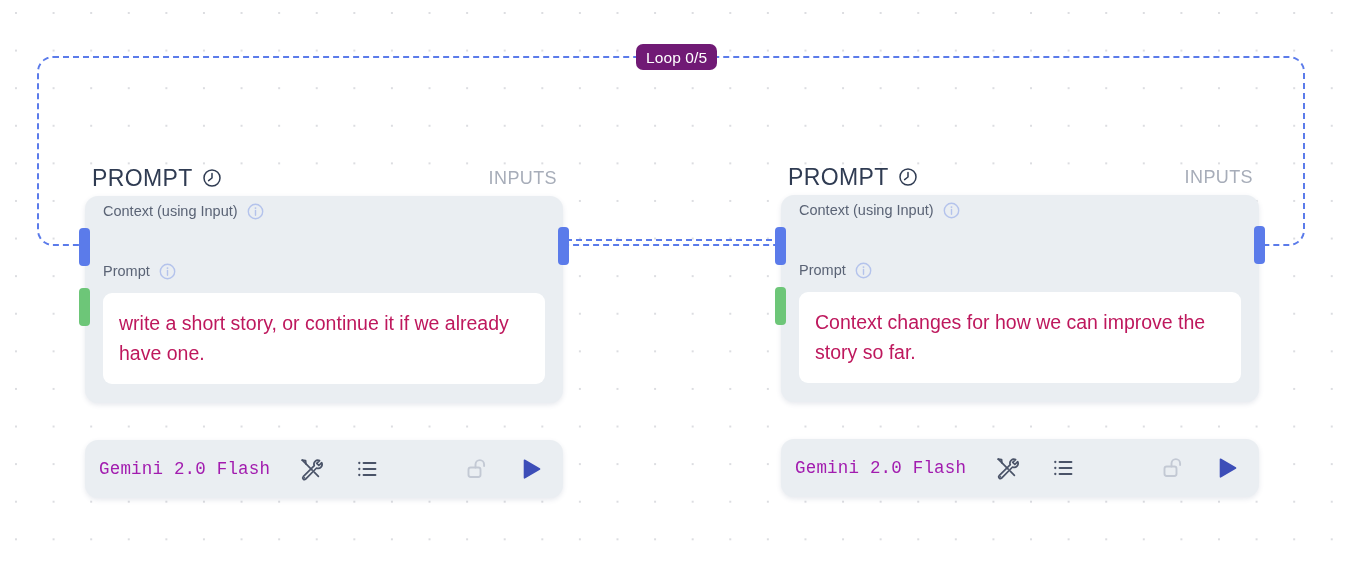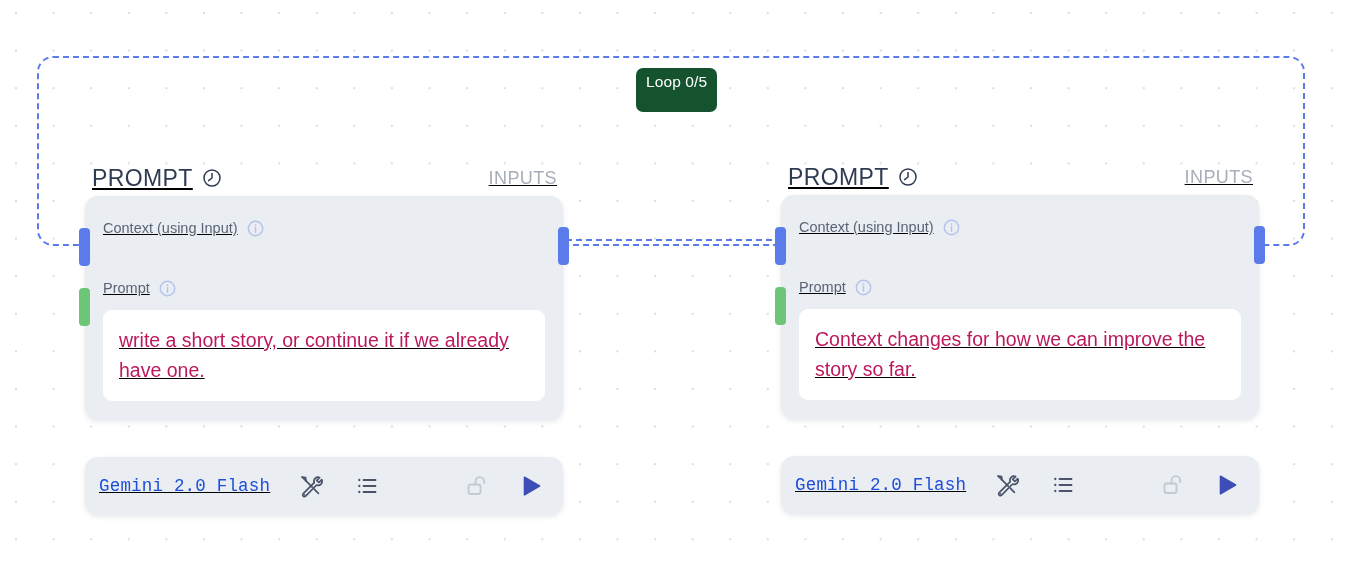--- a/index.html
+++ b/index.html
@@ -34,49 +34,47 @@
     height: 190px;
     border: 2.5px dashed #5b7bea;
     border-radius: 16px;
     box-sizing: border-box;
     pointer-events: none;
   }
   #loop-badge {
     position: absolute;
     left: 636px;
     top: 44px;
-    background: #14532d;
+    background: #701a75;
     color: #ffffff;
     font-size: 15.5px;
     line-height: 1;
-    padding: 6px 10px 22px 10px;
+    padding: 6px 10px 4px 10px;
     border-radius: 7px;
     letter-spacing: 0.1px;
     white-space: nowrap;
     z-index: 6;
-    margin-top: 24px;
   }
 
   
   #edge-1-2 {
     position: absolute;
     left: 566px;
     top: 239px;
     width: 216px;
     height: 0;
     border-top: 2.5px dashed #5b7bea;
     z-index: 2;
   }
 
   
   .node {
     position: absolute;
     width: 478px;
     z-index: 4;
-    text-decoration: underline;
   }
   #node-1 { left: 85px; top: 160px; }
   #node-2 { left: 781px; top: 159px; }
 
   .node-header {
     display: flex;
     align-items: center;
     height: 36px;
     padding: 0 6px 0 7px;
     box-sizing: border-box;
@@ -96,21 +94,21 @@
     margin-left: auto;
     font-size: 18px;
     color: #a7adb9;
     letter-spacing: 0.4px;
   }
 
   .node-body {
     position: relative;
     background: #eaeef2;
     border-radius: 13px;
-    padding: 21px 18px 19px 18px;
+    padding: 4px 18px 19px 18px;
     box-sizing: border-box;
     box-shadow: 0 2px 5px rgba(70, 85, 120, 0.13);
   }
 
   .field-label {
     display: flex;
     align-items: center;
     font-size: 14.5px;
     color: #5a6375;
     height: 22px;
@@ -151,21 +149,21 @@
     height: 58px;
     display: flex;
     align-items: center;
     padding: 0 19px 0 14px;
     box-sizing: border-box;
     box-shadow: 0 2px 5px rgba(70, 85, 120, 0.13);
   }
   .model-name {
     font-family: "Liberation Mono", monospace;
     font-size: 17.5px;
-    color: #1d4ed8;
+    color: #a21caf;
     letter-spacing: 0.2px;
   }
   .footer-icon { display: inline-flex; align-items: center; cursor: pointer; }
   .tools-icon { margin-left: 28px; }
   .list-icon  { margin-left: 30px; }
   .lock-icon  { margin-left: auto; }
   .play-icon  { margin-left: 26px; }
 </style>
 </head>
 <body>

